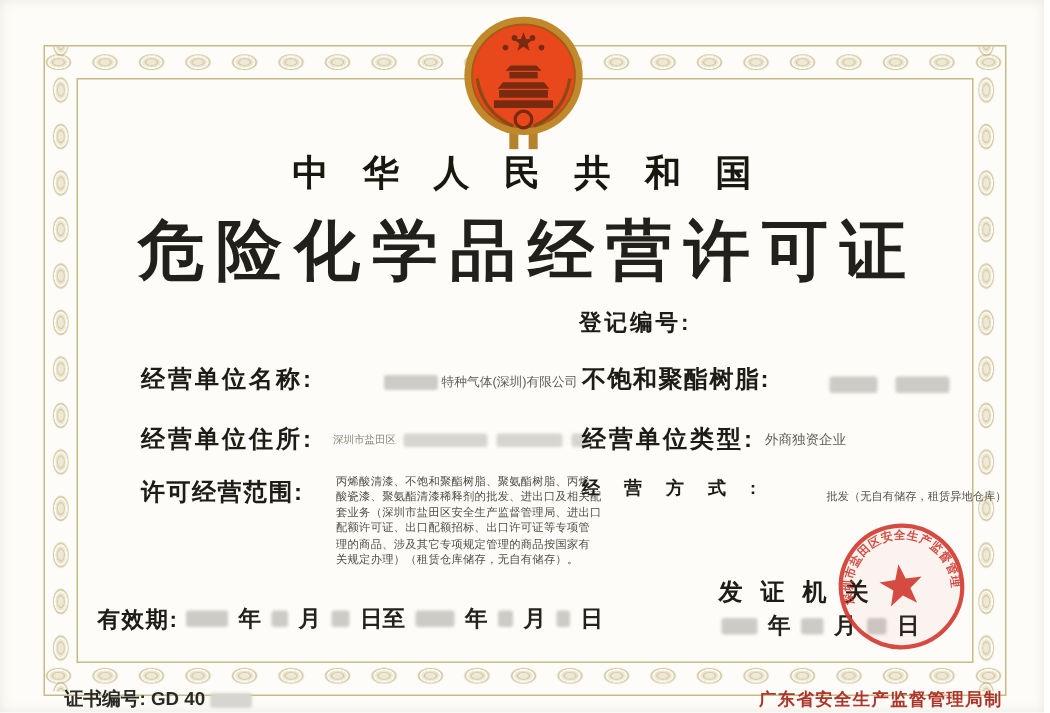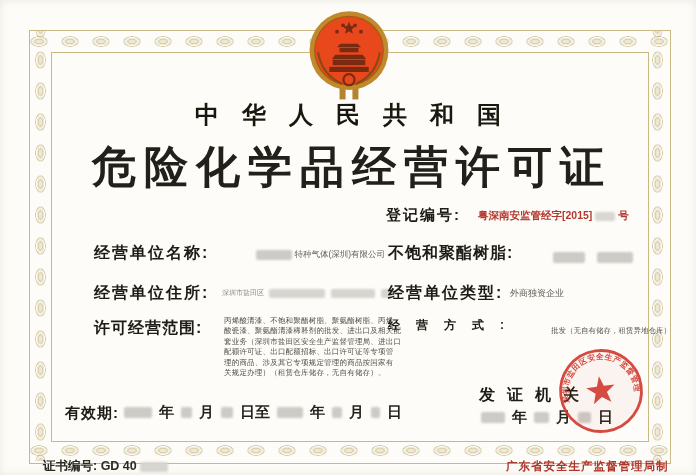--- a/index.html
+++ b/index.html
@@ -74,25 +74,20 @@
     <rect x="27" y="71" width="46" height="6" fill="#7a2a10"></rect>
     <circle cx="50" cy="86" r="6.5" fill="none" stroke="#7a2a10" stroke-width="2.5"></circle>
     <path d="M14,54 Q18,80 42,91" fill="none" stroke="#8a4a14" stroke-width="2.5"></path>
     <path d="M86,54 Q82,80 58,91" fill="none" stroke="#8a4a14" stroke-width="2.5"></path>
   </svg>
 
   <div class="title1">中华人民共和国</div>
   <div class="title2">危险化学品经营许可证</div>
 
   <div class="lbl" style="left:386px;top:206px;font-size:15px;letter-spacing:2px;">登记编号:</div>
-  <div class="regline-val">
-    <span>粤深南安监管经字[2015]</span>
-    <i class="rd" style="width:20px;height:9px;background:#d8d7d2;"></i>
-    <span>号</span>
-  </div>
 
   <div class="lbl" style="left:94px;top:243px;font-size:16px;letter-spacing:2px;">经营单位名称:</div>
   <div class="val" style="left:256px;top:249px;font-size:8.5px;">
     <i class="rd" style="width:36px;height:10px;"></i>
     <span>特种气体(深圳)有限公司</span>
   </div>
   <div class="lbl" style="left:388px;top:243px;font-size:16px;letter-spacing:1px;">不饱和聚酯树脂:</div>
   <div class="val" style="left:553px;top:248px;">
     <i class="rd" style="width:32px;height:11px;"></i>
     <i class="rd" style="width:36px;height:11px;margin-left:8px;"></i>

